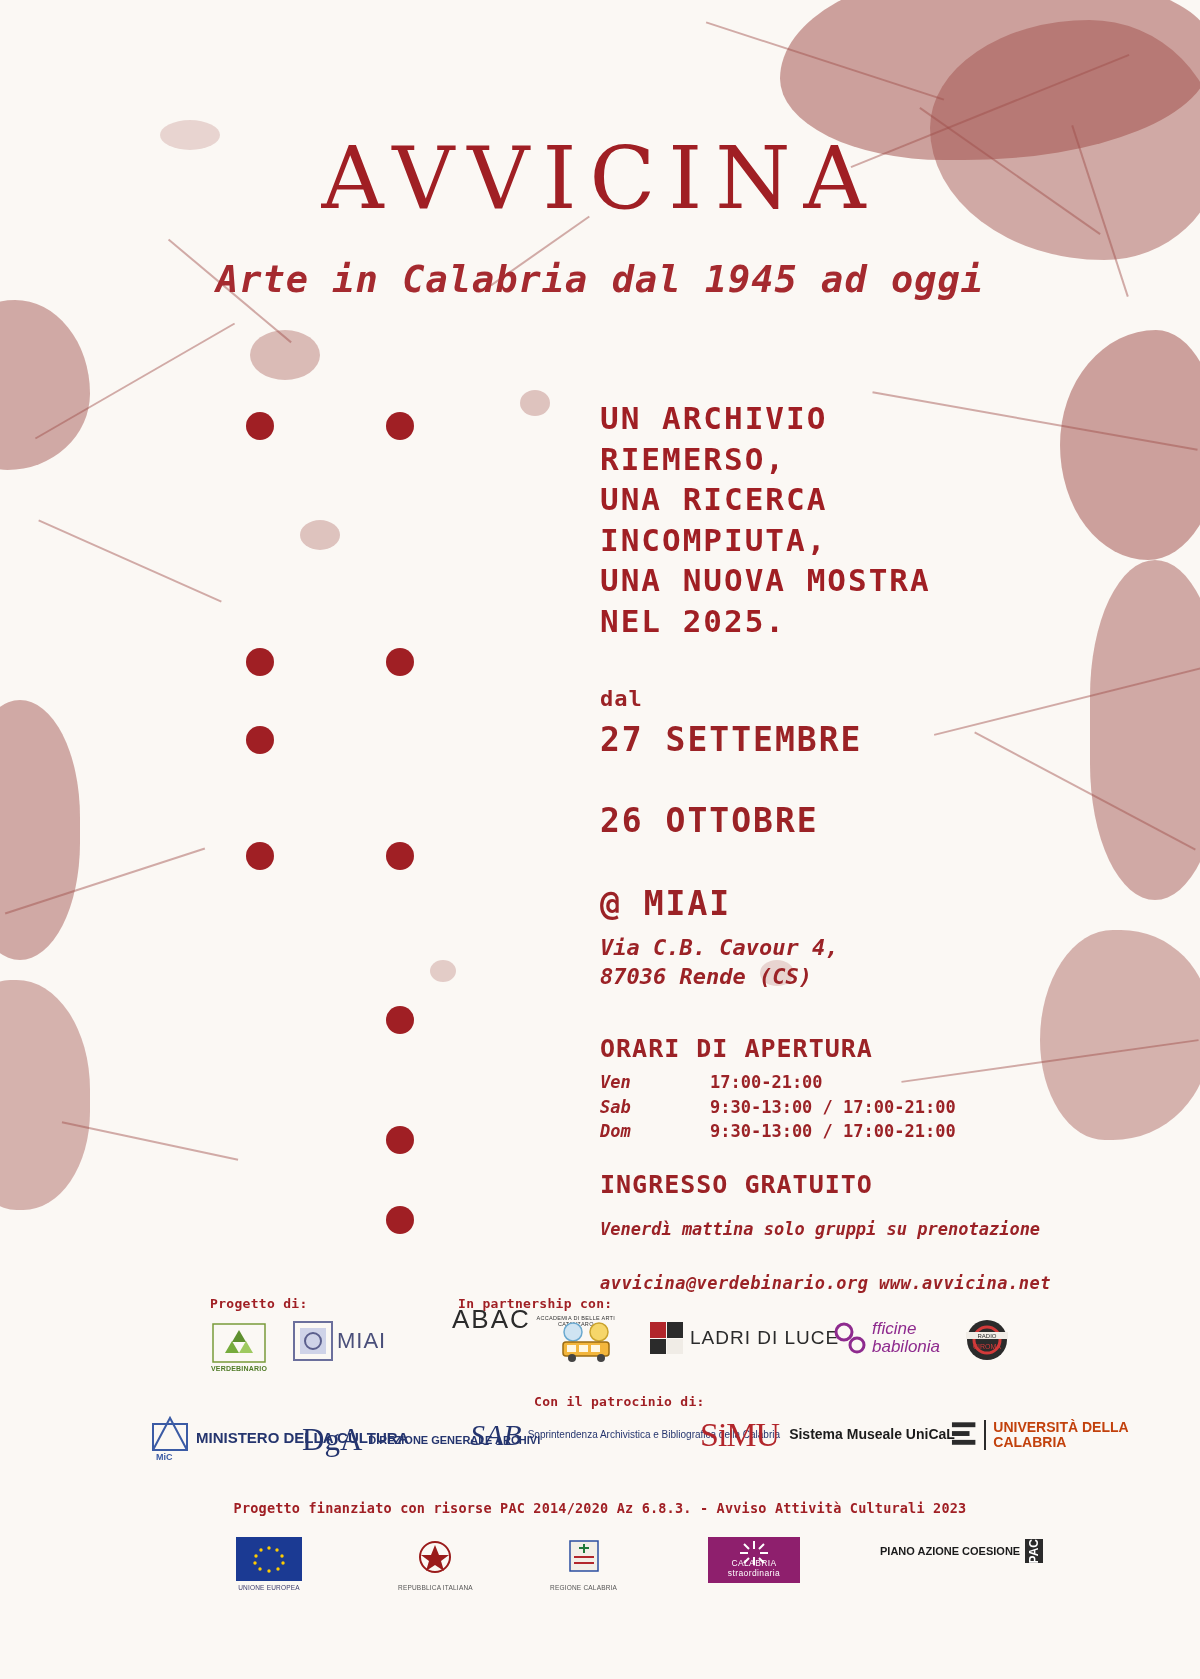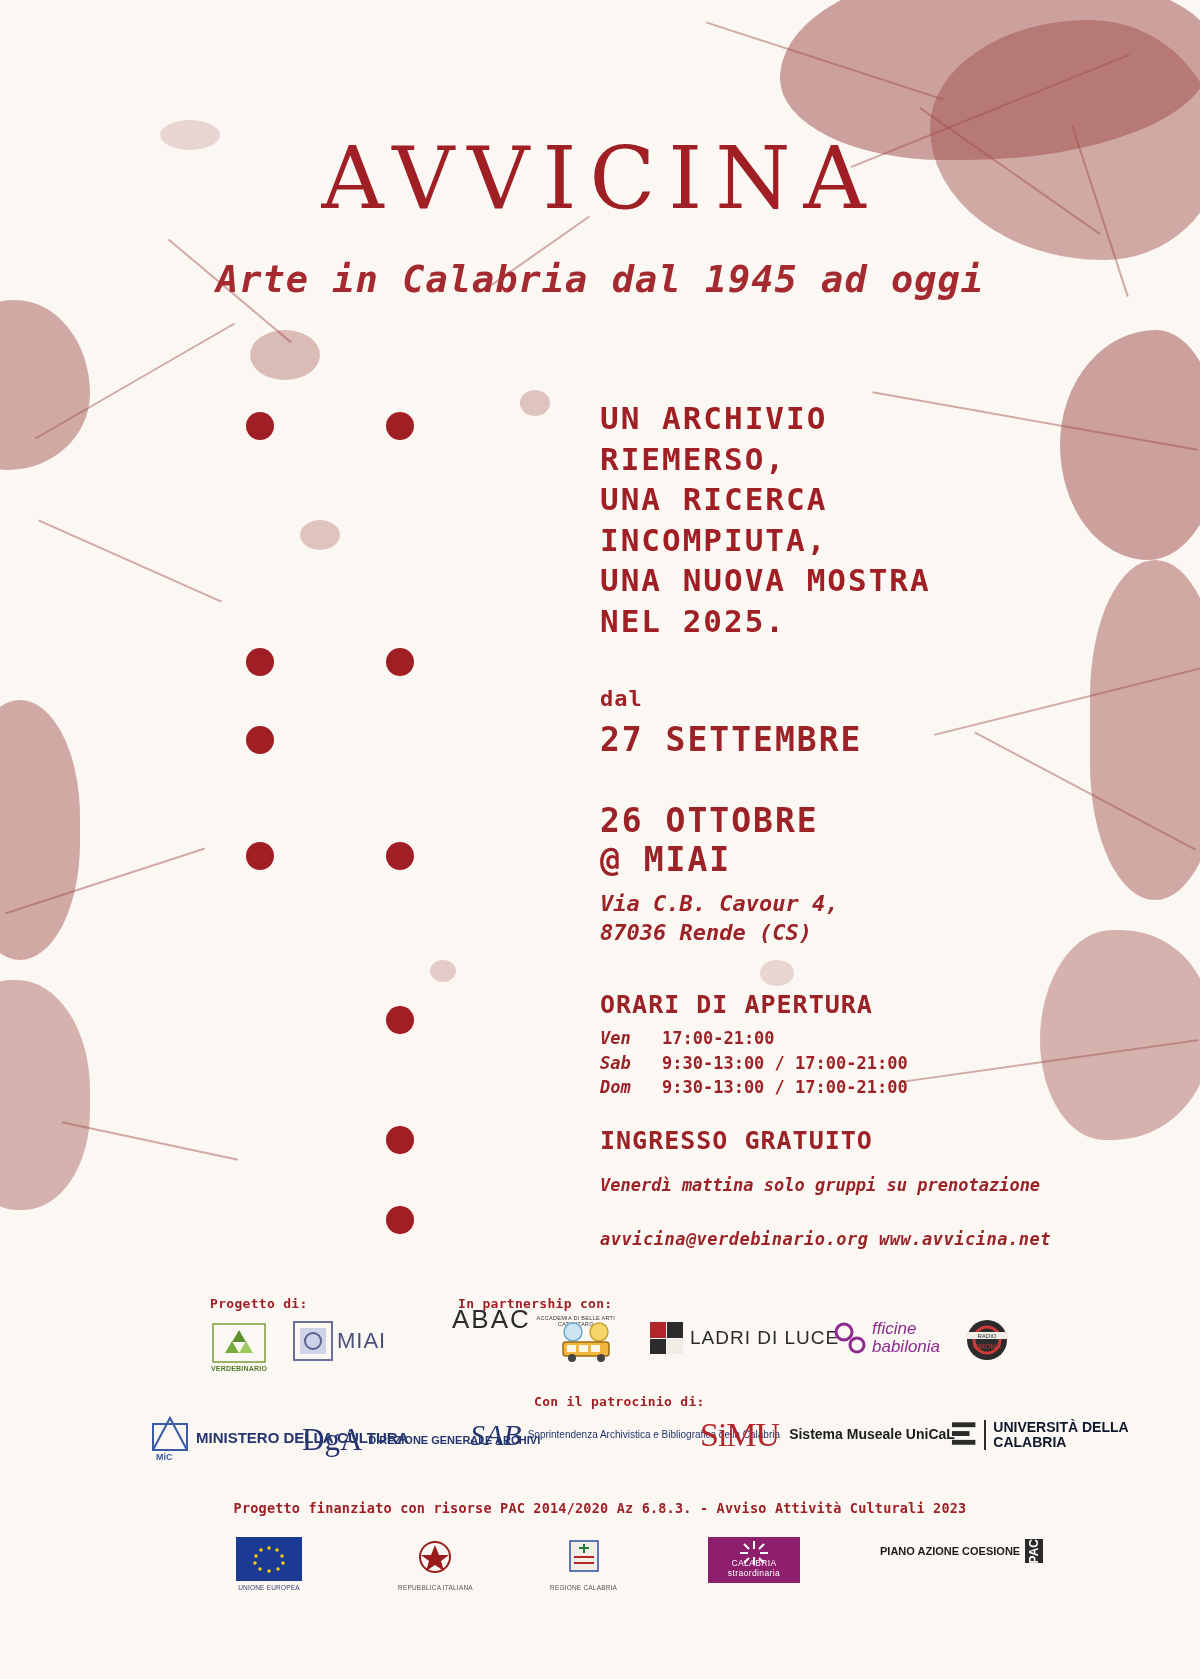--- a/index.html
+++ b/index.html
@@ -52,26 +52,26 @@
     font-size:31px; line-height:1.31; letter-spacing:2px;
     color:#a01f24; font-weight:bold;
   }
   .headline div { white-space:pre; }
 
   .dateblock { margin-top:44px; }
   .small-pre { font-size:22px; font-weight:bold; letter-spacing:1px; }
   .bigdate { font-size:33px; font-weight:bold; letter-spacing:2px; margin-top:9px; }
   .dateblock2 { margin-top:42px; }
 
-  .venue { font-size:33px; font-weight:bold; letter-spacing:2px; }
+  .venue { margin-top:44px; font-size:33px; font-weight:bold; letter-spacing:2px; }
   .address { margin-top:10px; font-size:22px; font-style:italic; font-weight:bold; line-height:1.35; }
 
   .hours-title { margin-top:42px; font-size:25px; font-weight:bold; letter-spacing:1px; }
   .hours { margin-top:7px; font-size:17px; font-weight:bold; line-height:1.45; }
-  .hours .row { display:flex; }
+  .hours .row { display:flex;gap:48px; }
   .hours .day { width:62px; font-style:italic; }
   .hours .val { white-space:pre; }
 
   .free { margin-top:26px; font-size:25px; font-weight:bold; letter-spacing:1px; }
   .freenote { margin-top:20px; font-size:17px; font-style:italic; font-weight:bold; }
   .contacts { margin-top:34px; font-size:17px; font-style:italic; font-weight:bold; letter-spacing:.5px; }
 
   
   .credits { position:absolute; left:0; right:0; top:1296px; }
   .cap { font-size:13px; font-weight:bold; color:#a01f24; letter-spacing:.3px; }
@@ -298,21 +298,21 @@
         <span style="font-size:34px;color:#b2262b;font-family:'Liberation Serif',serif;letter-spacing:-1px;">SiMU</span>
         <span style="font-size:14px;color:#1b1b1b;font-weight:bold;line-height:1.1;margin-left:10px;white-space:pre-line;font-family:'Liberation Sans',sans-serif;">Sistema Museale UniCaL</span>
       </div>
 
       <div class="logo-box" style="left:950px;top:18px;">
         <svg width="30" height="34" viewBox="0 0 30 34">
           <rect x="2" y="4" width="24" height="5" fill="#2b2b2b"></rect>
           <rect x="2" y="13" width="18" height="5" fill="#2b2b2b"></rect>
           <rect x="2" y="22" width="24" height="5" fill="#2b2b2b"></rect>
         </svg>
-        <span style="border-left:2px solid #2b2b2b;padding-left:7px;margin-left:5px;font-size:14px;color:#0f172a;font-weight:bold;line-height:1.08;white-space:pre-line;font-family:'Liberation Sans',sans-serif;">UNIVERSITÀ DELLA CALABRIA</span>
+        <span style="border-left:2px solid #2b2b2b;padding-left:7px;margin-left:5px;font-size:14px;color:#c2410c;font-weight:bold;line-height:1.08;white-space:pre-line;font-family:'Liberation Sans',sans-serif;">UNIVERSITÀ DELLA CALABRIA</span>
       </div>
     </div>
   </div>
 
   <div class="foot-note">Progetto finanziato con risorse PAC 2014/2020 Az 6.8.3. - Avviso Attività Culturali 2023</div>
 
   <div class="eu-row">
 
     <div class="logo-box" style="left:236px;top:12px;flex-direction:column;">
       <svg width="66" height="44" viewBox="0 0 66 44">

